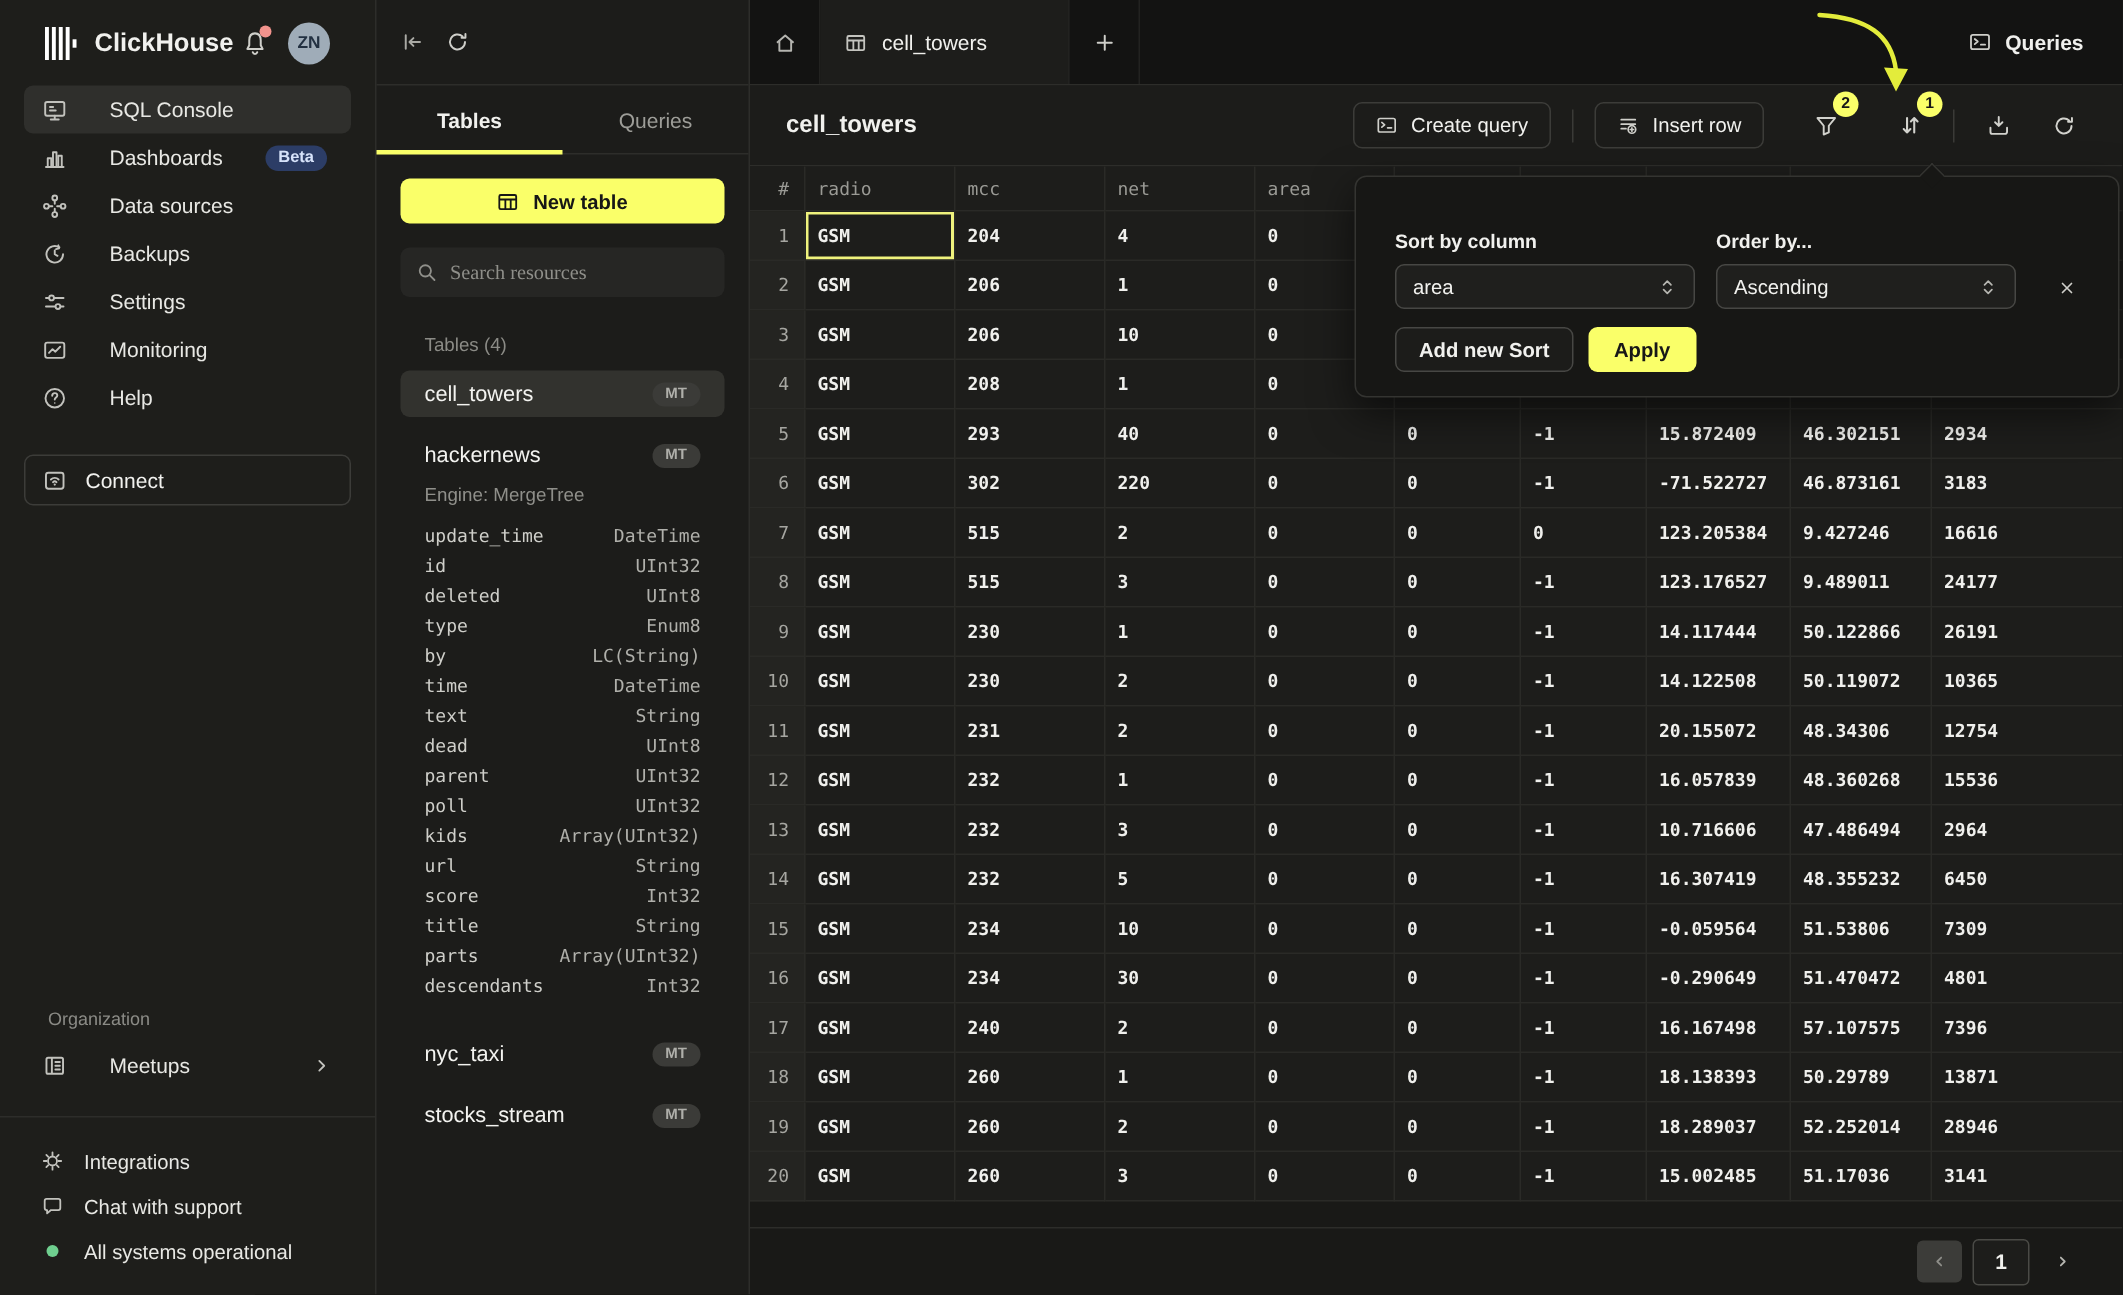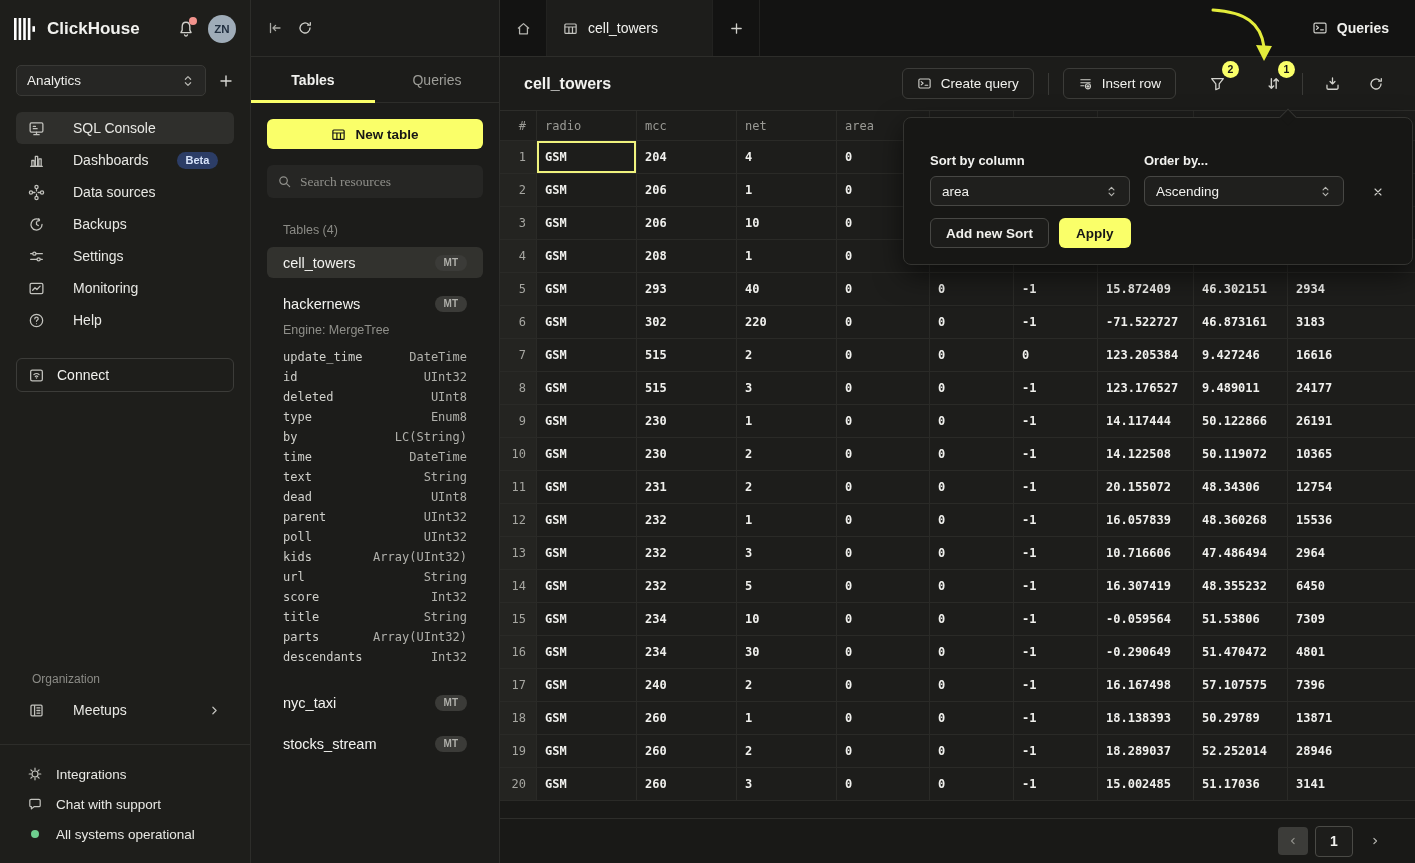--- a/index.html
+++ b/index.html
@@ -9,21 +9,21 @@
     --text:#f1f1ee; --muted:#9d9d98; --muted2:#b4b4af;
     --yellow:#FAFF69; --sel:#31312d; --numbg:#242421;
   }
   html,body{width:1415px;height:863px;overflow:hidden;}
   body{display:flex;background:var(--bg);font-family:"Liberation Sans",sans-serif;color:var(--text);}
   .icon{display:inline-flex;align-items:center;justify-content:center;flex:none;}
   svg{display:block;}
 
   
   .sidebar{width:250px;background:#1e1e1b;display:flex;flex-direction:column;flex:none;}
-  .side-top{height:57px;display:flex;align-items:center;padding:0 14px;}
+  .side-top{height:57px;display:flex;align-items:center;padding:0 30px;}
   .brand{display:flex;align-items:center;gap:9px;font-size:17px;font-weight:700;}
   .side-top .spacer{flex:1;}
   .bell{position:relative;color:#cfcfca;}
   .bell .dot{position:absolute;top:-3px;right:-2px;width:8px;height:8px;border-radius:50%;background:#F2938D;}
   .avatar{width:28px;height:28px;border-radius:50%;background:#9FACB8;color:#223041;font-size:11.5px;font-weight:700;display:flex;align-items:center;justify-content:center;margin-left:13px;}
   .ws-row{display:flex;align-items:center;gap:12px;padding:8px 16px 16px;}
   .ws-select{flex:1;height:31px;background:#262624;border:1px solid #39393６;border:1px solid #393936;border-radius:5px;display:flex;align-items:center;padding:0 10px;font-size:13.5px;color:#ededp;color:#ededea;}
   .ws-select .spacer{flex:1;}
   .plus-btn{color:#d8d8d3;}
   .nav{padding:0 16px;display:flex;flex-direction:column;}
@@ -150,36 +150,20 @@
     <div class="bell">
       <svg width="18" height="18" viewBox="0 0 16 16" fill="none" stroke="currentColor" stroke-width="1.2" stroke-linecap="round" stroke-linejoin="round">
           <path d="M8 2c-2.4 0-3.4 1.8-3.4 4.2V9l-1.1 2.2h9L11.4 9V6.2C11.4 3.8 10.4 2 8 2z"></path>
           <path d="M6.7 13.2a1.35 1.35 0 0 0 2.6 0"></path>
         </svg>
       <span class="dot"></span>
     </div>
     <div class="avatar">ZN</div>
   </div>
 
-  <div class="ws-row">
-    <div class="ws-select">
-      <span>Analytics</span>
-      <span class="spacer"></span>
-      <span class="icon">
-        <svg width="14" height="14" viewBox="0 0 16 16" fill="none" stroke="#b5b5b0" stroke-width="1.4" stroke-linecap="round" stroke-linejoin="round">
-            <path d="M5 6l3-3 3 3M5 10l3 3 3-3"></path>
-          </svg>
-      </span>
-    </div>
-    <span class="plus-btn icon">
-      <svg width="16" height="16" viewBox="0 0 16 16" fill="none" stroke="currentColor" stroke-width="1.4" stroke-linecap="round">
-          <path d="M8 3v10M3 8h10"></path>
-        </svg>
-    </span>
-  </div>
 
   <div class="nav">
       <div class="nav-item active">
         <span class="icon">
           <svg width="17" height="17" viewBox="0 0 16 16" fill="none" stroke="currentColor" stroke-width="1.2" stroke-linecap="round" stroke-linejoin="round">
             <rect x="2" y="2.8" width="12" height="8.6" rx="1.2"></rect>
             <path d="M8 11.4v2.2M5.5 13.8h5"></path>
             <path d="M5 6h2M5 8.2h3.6"></path>
           </svg>
         </span>

